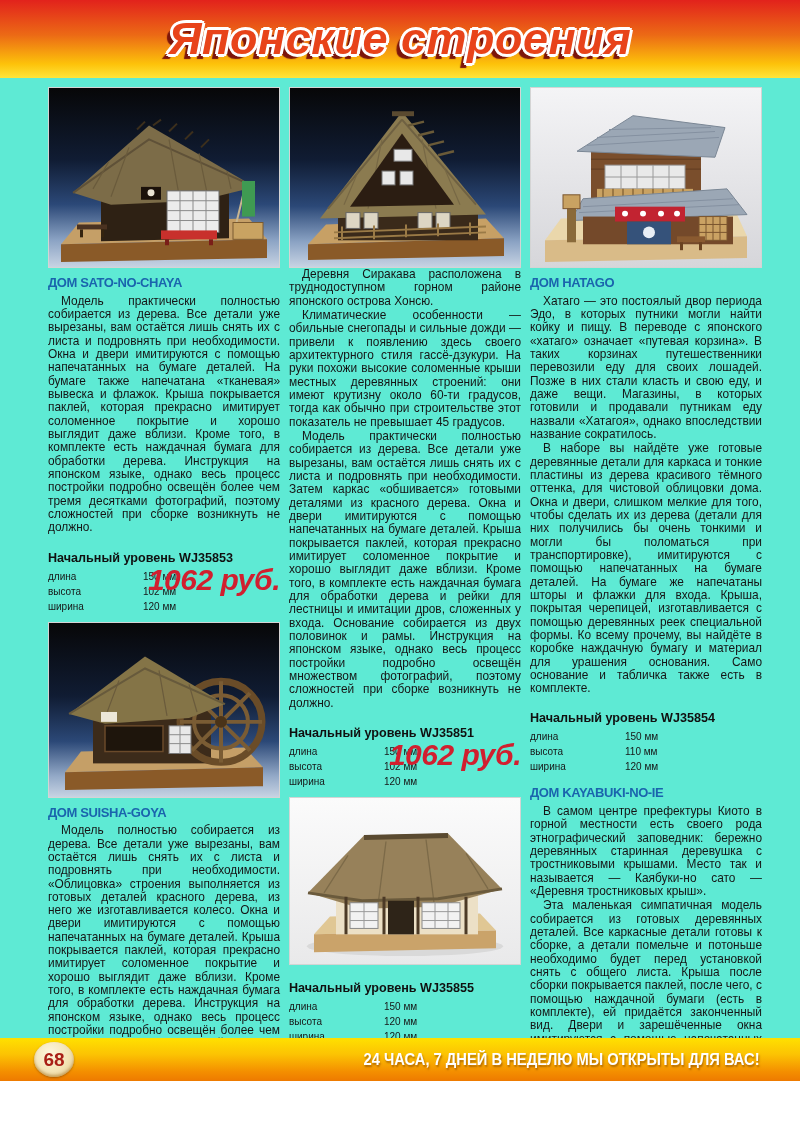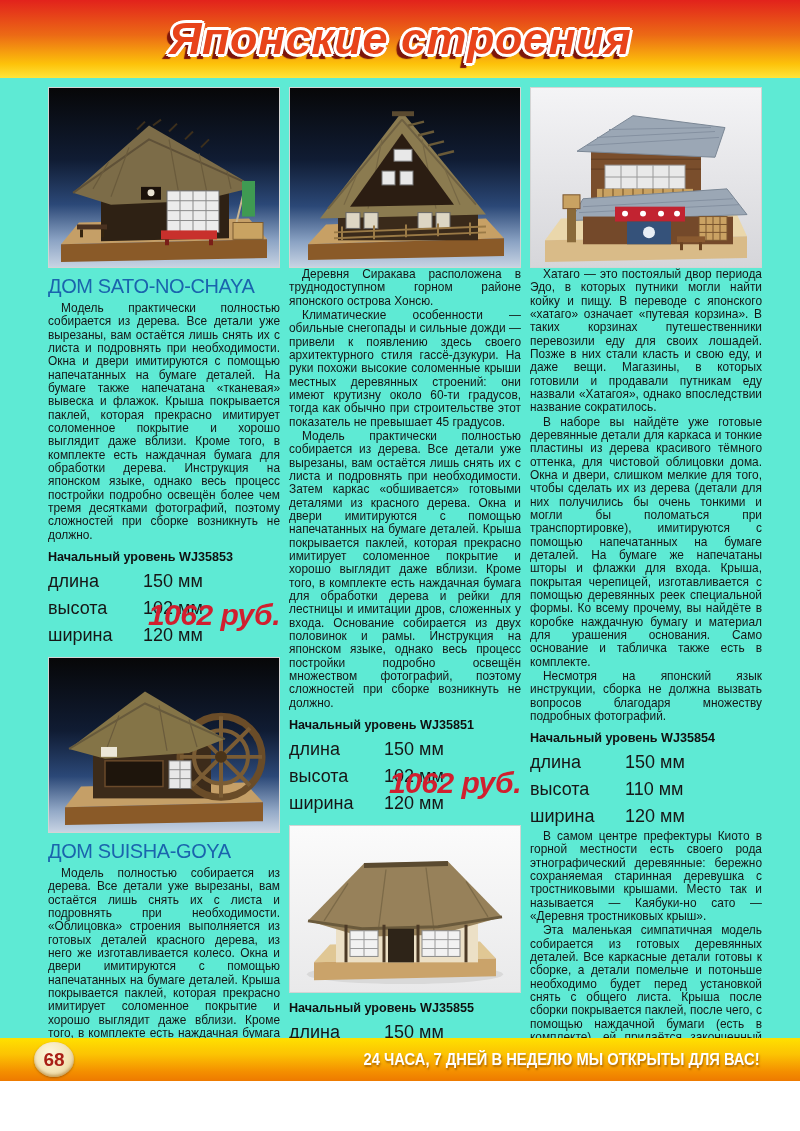--- a/index.html
+++ b/index.html
@@ -19,27 +19,27 @@
   
   .content { display:flex; gap:9px; padding:9px 38px 0 48px; }
   .col { flex:1; min-width:0; }
 
   .photo { display:block; width:100%; border:1px solid #d4d4d4; background:#fff; }
   .photo svg { display:block; width:100%; height:100%; }
   .ph-tall { height:181px; }
   .ph-mid  { height:176px; }
   .ph-low  { height:168px; }
 
-  .product-heading { margin:8px 0 5px; font-size:20px; line-height:1.05; font-weight:400;
+  .product-heading { margin:8px 0 5px; font-size:13px; line-height:1.05; font-weight:700;
                      color:#1a64ad; letter-spacing:-0.4px; }
   .body-par { margin:0 0 1px 0; font-size:11.9px; line-height:1.12; text-align:justify;
               color:#151515; text-indent:13px; }
-  .level { margin:8px 0 4px; font-size:12.6px; font-weight:700; color:#101010; }
+  .level { margin:16px 0 4px; font-size:12.6px; font-weight:700; color:#101010; }
   .specs { position:relative; }
-  .spec-row { display:flex; font-size:18px; line-height:1.5; color:#161616; }
+  .spec-row { display:flex; font-size:10px; line-height:1.5; color:#161616; }
   .spec-label { width:95px; flex:0 0 95px; }
   .price { position:absolute; right:0; bottom:17px; color:#d11f2f; font-weight:700; font-style:italic;
            font-size:30px; letter-spacing:-0.5px; white-space:nowrap; }
   .price-row { text-align:right; margin-top:30px; }
   .price-inline { color:#d11f2f; font-weight:700; font-style:italic; font-size:30px;
                   letter-spacing:-0.5px; white-space:nowrap; }
   .mt-gap { margin-top:8px; }
 
   
   .footer { position:absolute; left:0; right:0; bottom:0; height:43px;
@@ -302,41 +302,42 @@
           <rect x="168" y="130" width="28" height="24" fill="#caa263" stroke="#7a552e" stroke-width="1"></rect>
           <path d="M175,130 V154 M182,130 V154 M189,130 V154 M168,138 H196 M168,146 H196" stroke="#7a552e" stroke-width="1"></path>
           <rect x="36" y="118" width="9" height="38" fill="#8a6a3a"></rect>
             <rect x="32" y="108" width="17" height="14" fill="#c9a262" stroke="#7a552e" stroke-width="1"></rect>
           <rect x="146" y="150" width="28" height="6" fill="#8a5a30"></rect>
             <rect x="149" y="156" width="3" height="8" fill="#6a4220"></rect>
             <rect x="168" y="156" width="3" height="8" fill="#6a4220"></rect>
         </svg>
       </div>
 
+      <h2 class="product-heading">ДОМ HATAGO</h2>
       <p class="body-par">Хатаго — это постоялый двор периода Эдо, в которых путники могли найти койку и пищу. В переводе с японского «хатаго» означает «путевая корзина». В таких корзинах путешественники перевозили еду для своих лошадей. Позже в них стали класть и свою еду, и даже вещи. Магазины, в которых готовили и продавали путникам еду назвали «Хатагоя», однако впоследствии название сократилось.</p>
       <p class="body-par">В наборе вы найдёте уже готовые деревянные детали для каркаса и тонкие пластины из дерева красивого тёмного оттенка, для чистовой облицовки дома. Окна и двери, слишком мелкие для того, чтобы сделать их из дерева (детали для них получились бы очень тонкими и могли бы поломаться при транспортировке), имитируются с помощью напечатанных на бумаге деталей. На бумаге же напечатаны шторы и флажки для входа. Крыша, покрытая черепицей, изготавливается с помощью деревянных реек специальной формы. Ко всему прочему, вы найдёте в коробке наждачную бумагу и материал для урашения основания. Само основание и табличка также есть в комплекте.</p>
-      <p class="body-par">Несмотря на японский язык инструкции, сборка не должна вызвать вопросов благодаря множеству подробных фотографий.</p>
 
       <div class="level">Начальный уровень WJ35854</div>
       <div class="specs">
         <div class="spec-row">
           <span class="spec-label">длина</span>
           <span class="spec-value">150 мм</span>
         </div>
         <div class="spec-row">
           <span class="spec-label">высота</span>
           <span class="spec-value">110 мм</span>
         </div>
         <div class="spec-row">
           <span class="spec-label">ширина</span>
           <span class="spec-value">120 мм</span>
         </div>
       </div>
 
-      <p class="body-par">В самом центре префектуры Киото в горной местности есть своего рода этнографический деревянные: бережно сохраняемая старинная деревушка с тростниковыми крышами. Место так и называется — Каябуки-но сато — «Деревня тростниковых крыш».</p>
+      <h2 class="product-heading" style="margin-top:12px;">ДОМ KAYABUKI-NO-IE</h2>
+      <p class="body-par">В самом центре префектуры Киото в горной местности есть своего рода этнографический заповедник: бережно деревянных старинная деревушка с тростниковыми крышами. Место так и называется — Каябуки-но сато — «Деревня тростниковых крыш».</p>
       <p class="body-par">Эта маленькая симпатичная модель собирается из готовых деревянных деталей. Все каркасные детали готовы к сборке, а детали помельче и потоньше необходимо будет перед установкой снять с общего листа. Крыша после сборки покрывается паклей, после чего, с помощью наждачной бумаги (есть в комплекте), ей придаётся законченный вид. Двери и зарешёченные окна имитируются с помощью напечатанных на бумаге деталей. Достаточно большое, для такой маленькой модели, внимание уделяется украшению — вы найдёте материалы и детали для телеги, лестницы, ограды и даже мелкие опилки для имитации травы. Имеется также деревянная табличка для модели.</p>
     </div>
 
   </div>
 
   <div class="footer">
     <div class="page-badge">
       <span>68</span>
     </div>
     <div class="footer-slogan">24 ЧАСА, 7 ДНЕЙ В НЕДЕЛЮ МЫ ОТКРЫТЫ ДЛЯ ВАС!</div>

